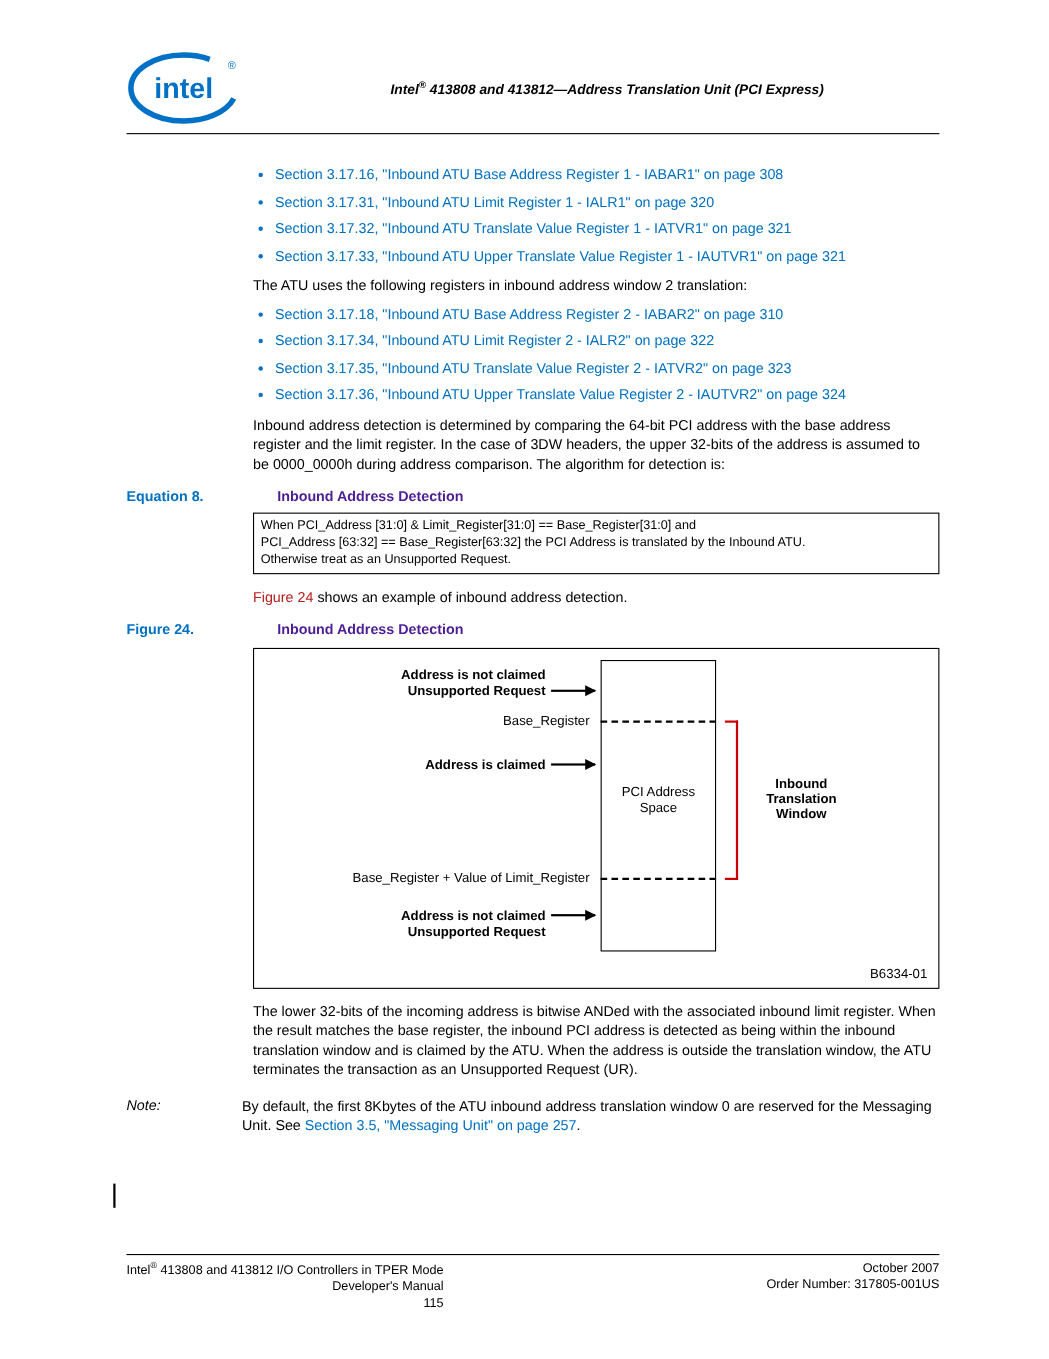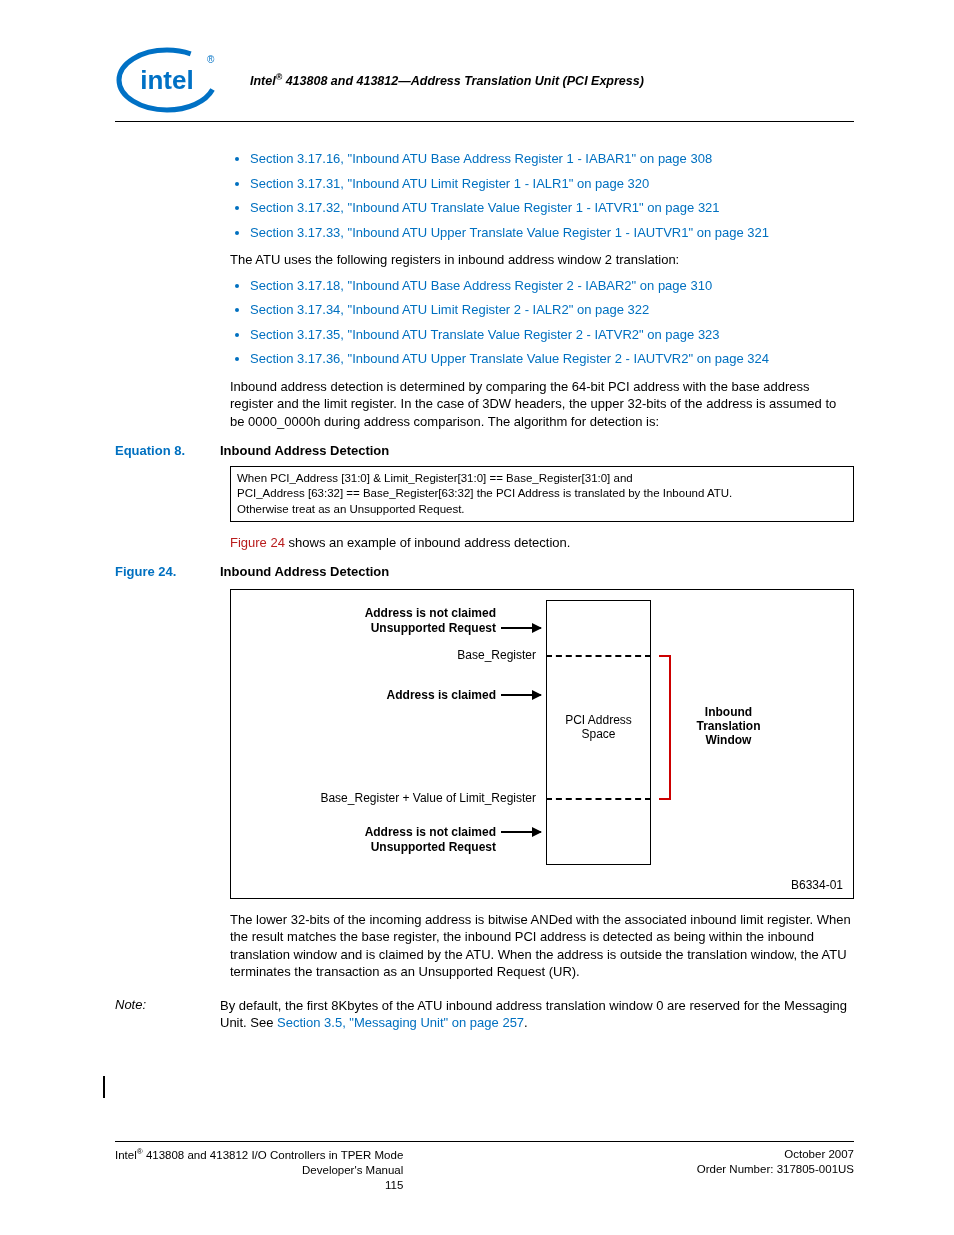--- a/index.html
+++ b/index.html
@@ -23,21 +23,21 @@
   .logo {
     width: 105px;
     height: 70px;
     position: relative;
   }
   .logo svg { width: 100%; height: 100%; }
   .header-title {
     font-style: italic;
     font-weight: bold;
     font-size: 12.5px;
-    text-align: left;
+    text-align: center;
     flex: 1;
     padding-left: 30px;
   }
   .hr {
     border: none;
     border-top: 1.5px solid #000;
     margin-bottom: 28px;
   }
   .content {
     margin-left: 115px;
@@ -71,21 +71,22 @@
     flex-shrink: 0;
   }
   .note-label {
     color: #000;
     font-style: italic;
     font-weight: normal;
   }
   .eqn-title, .fig-title {
     font-weight: bold;
     font-size: 13px;
-    color: #000000;
+    color: #4c1d95;
+    margin-left: 32px;
   }
   .eqn-box {
     margin-top: 6px;
     border: 1px solid #000;
     padding: 4px 6px;
     font-size: 11.5px;
     line-height: 1.35;
   }
   .fig-box {
     margin-top: 10px;

